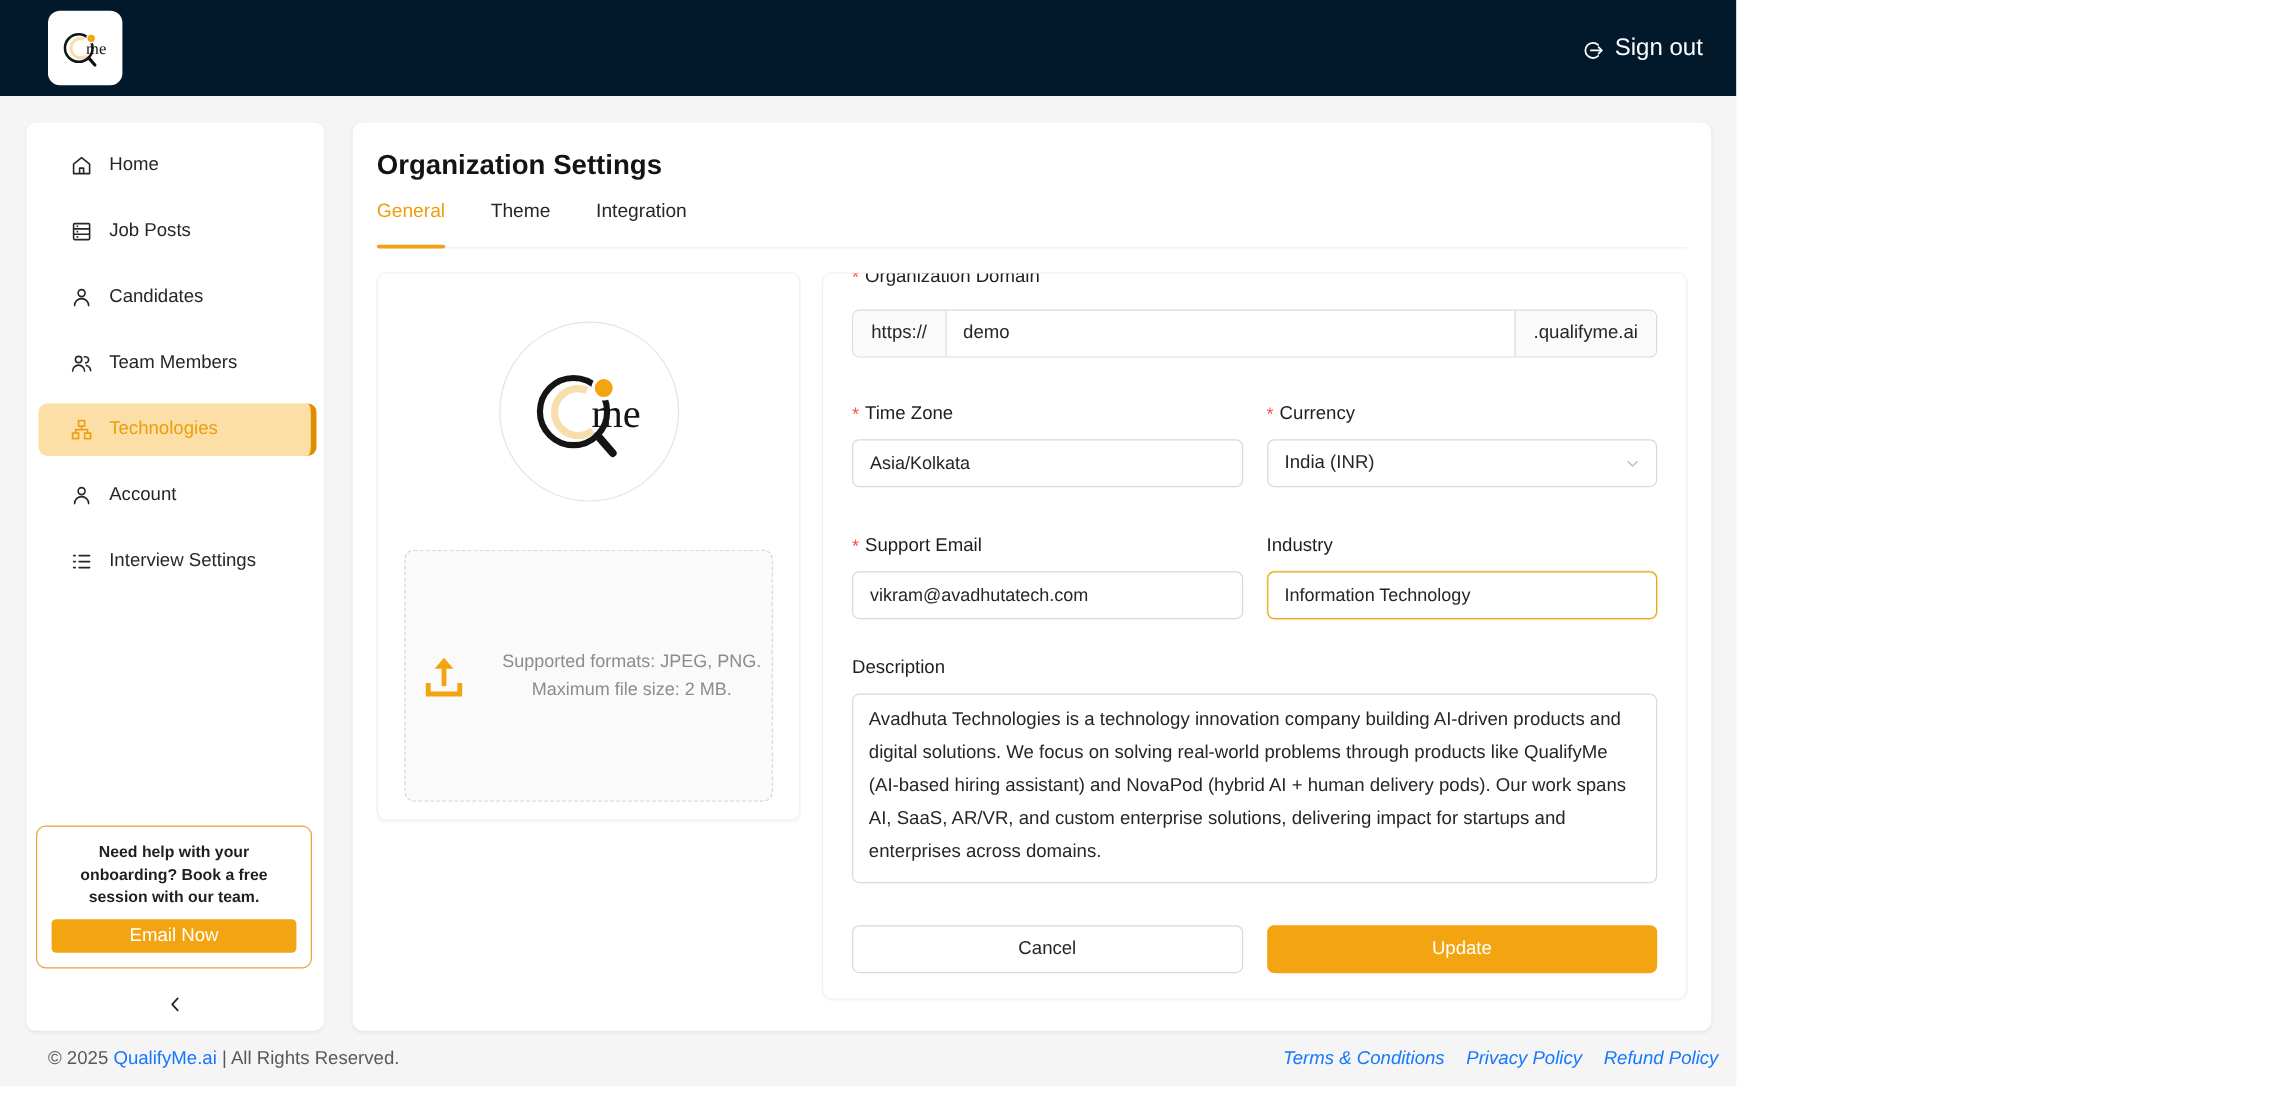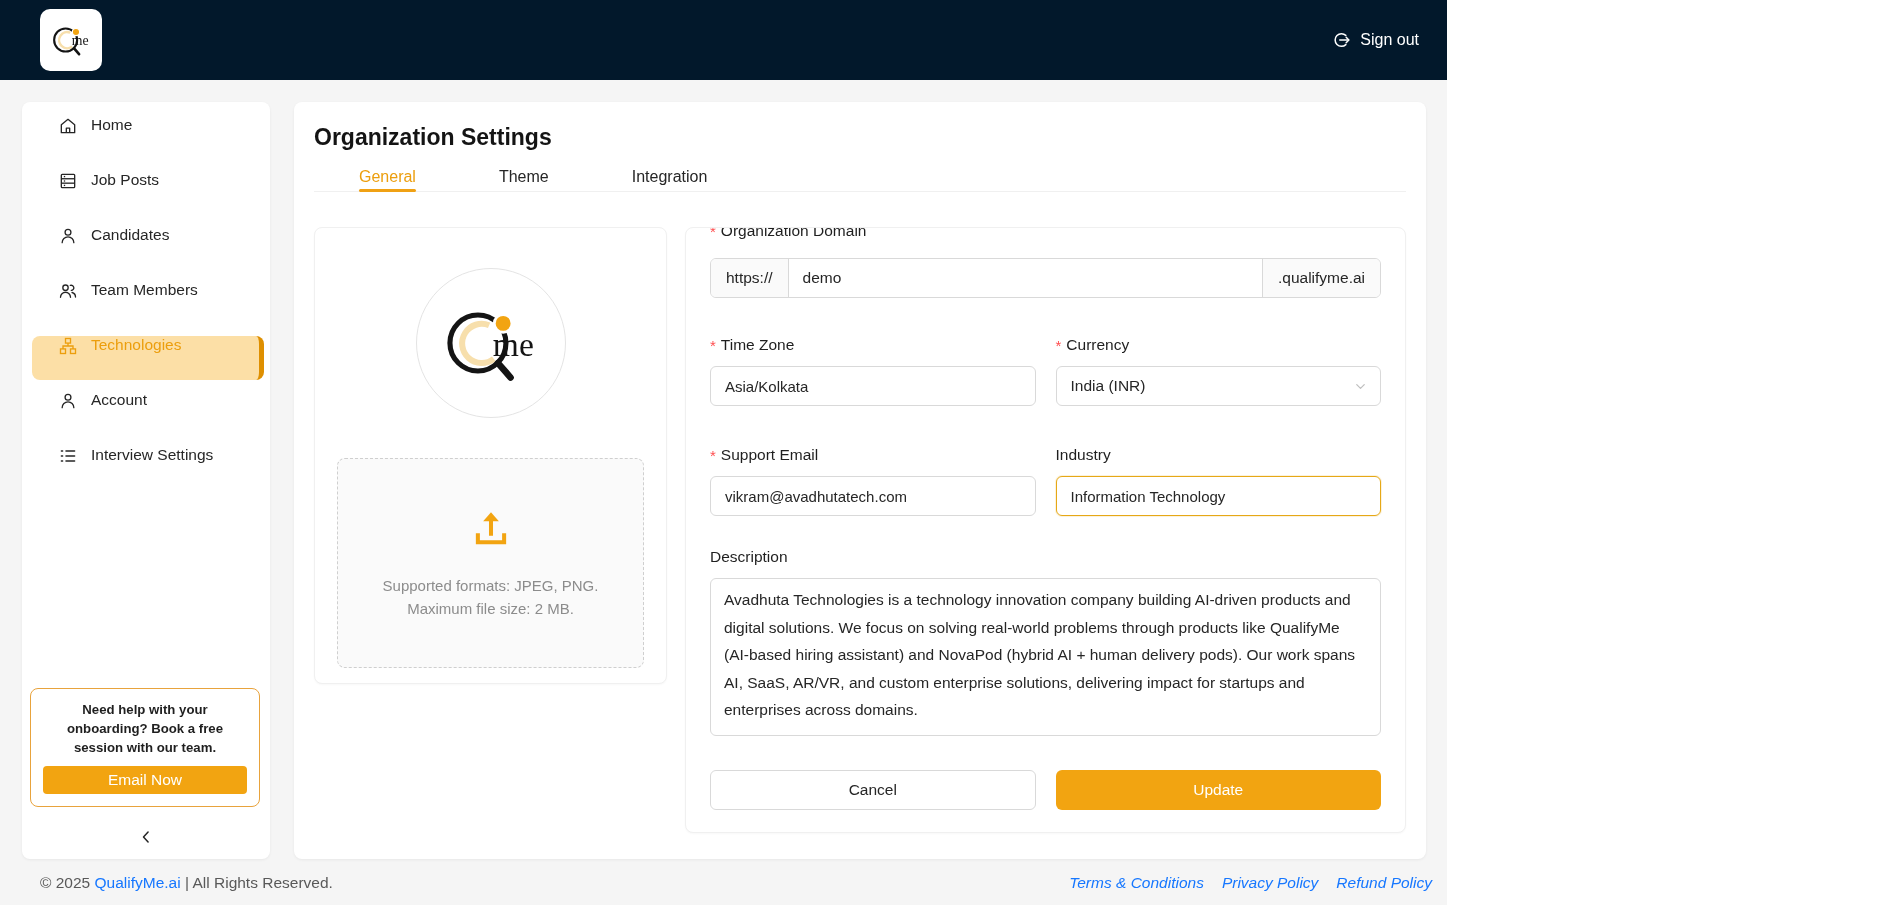--- a/index.html
+++ b/index.html
@@ -4,58 +4,58 @@
 <style>
   * { margin:0; padding:0; box-sizing:border-box; }
   html,body { width:1904px; height:916px; background:#ffffff; font-family:"Liberation Sans", sans-serif; }
   .app { position:relative; width:1447px; height:905px; background:#f5f5f5; overflow:hidden; }
 
   
   .navbar { position:absolute; top:0; left:0; width:100%; height:80px; background:#02182b;
             display:flex; align-items:center; justify-content:space-between; padding:0 28px; }
   .nav-logo-box { width:62px; height:62px; background:#ffffff; border-radius:10px; margin-left:12px;
                   display:flex; align-items:center; justify-content:center; cursor:pointer; }
-  .signout { display:flex; align-items:center; gap:9px; color:#ffffff; font-size:16px; cursor:pointer; }
+  .signout { display:flex; align-items:flex-end; gap:9px; color:#ffffff; font-size:20px; cursor:pointer; }
   .signout svg { width:20px; height:20px; }
 
   
   .sidebar { position:absolute; left:22px; top:102px; width:248px; height:757px; background:#ffffff;
              border-radius:8px; box-shadow:0 1px 3px rgba(0,0,0,0.06); padding-top:14px; }
-  .nav-item { height:44px; margin:0 6px 11px 10px; display:flex; align-items:flex-start; gap:13px;
+  .nav-item { height:44px; margin:0 6px 11px 10px; display:flex; align-items:center; gap:13px;
               padding-left:26px; font-size:15.5px; color:#262626; border-radius:8px; cursor:pointer; }
   .nav-item svg { width:20px; height:20px; flex:none; }
   .nav-item.active { background:#fcdfa6; color:#ec9e0d; border-right:5px solid #de8f00; }
   .help-box { position:absolute; left:8px; right:10px; bottom:52px; border:1px solid #e8a33d;
               border-radius:8px; background:#ffffff; text-align:center; }
   .help-text { font-size:13.2px; font-weight:600; color:#1f1f1f; line-height:1.45; padding:11px 10px 9px; }
   .book-now { display:block; width:calc(100% - 24px); margin:0 12px 12px; height:28px; background:#f2a411;
               color:#ffffff; font-size:15.5px; border:none; border-radius:4px; cursor:pointer;
               font-family:"Liberation Sans", sans-serif; }
   .collapse-btn { position:absolute; bottom:6px; left:50%; transform:translateX(-50%); width:32px; height:32px;
                   display:flex; align-items:center; justify-content:center; cursor:pointer; }
 
   
   .main-card { position:absolute; left:294px; top:102px; width:1132px; height:757px; background:#ffffff;
                border-radius:8px; box-shadow:0 1px 3px rgba(0,0,0,0.06); }
   .page-title { position:absolute; top:22px; left:20px; font-size:23px; font-weight:700; color:#141414; }
   .tabs { position:absolute; top:66px; left:20px; right:20px; display:flex; gap:38px; border-bottom:1px solid #f0f0f0; }
-  .tab { font-size:16px; color:#262626; padding-bottom:5px; position:relative; cursor:pointer;margin-left:45px; }
+  .tab { font-size:16px; color:#262626; padding-bottom:20px; position:relative; cursor:pointer; }
   .tab.active { color:#ec9e0d; }
   .tab.active::after { content:""; position:absolute; left:0; right:0; bottom:-1px; height:3px;
                        background:#f0a114; border-radius:2px; }
 
   .content-row { position:absolute; top:125px; left:20px; right:20px; display:flex; gap:18px; align-items:flex-start; }
 
   
   .logo-card { width:353px; height:457px; border:1px solid #f0f0f0; border-radius:8px;
                box-shadow:0 1px 2px rgba(0,0,0,0.03); background:#fff; }
   .logo-circle { width:150px; height:150px; border:1px solid #e4e4e4; border-radius:50%; margin:40px auto 0;
                  display:flex; align-items:center; justify-content:center; background:#fff; }
   .upload-box { margin:40px 22px 0; height:210px; border:1px dashed #cfcfcf; border-radius:8px; background:#fafafa;
-                display:flex; flex-direction:column; align-items:center; justify-content:center; gap:26px; cursor:pointer; }
+                display:flex; flex-direction:row; align-items:center; justify-content:center; gap:26px; cursor:pointer; }
   .upload-hint { font-size:15px; color:#8c8c8c; text-align:center; line-height:23px; }
 
   
   .form-card { flex:1; height:606px; border:1px solid #f0f0f0; border-radius:8px; background:#fff;
                box-shadow:0 1px 2px rgba(0,0,0,0.03); padding:0 24px 16px; overflow:hidden; }
   .field-label { font-size:15.5px; color:#1f1f1f; height:22px; display:flex; align-items:center; }
   .req { color:#ff4d4f; margin-right:5px; font-size:15px; }
   .lbl-clipped { margin-top:-8px; }
   .input-group { margin-top:16px; display:flex; height:40px; border:1px solid #d9d9d9; border-radius:6px; overflow:hidden; background:#fff; }
   .addon { background:#fafafa; display:flex; align-items:center; padding:0 15px; font-size:15.5px; color:#262626; flex:none; }

